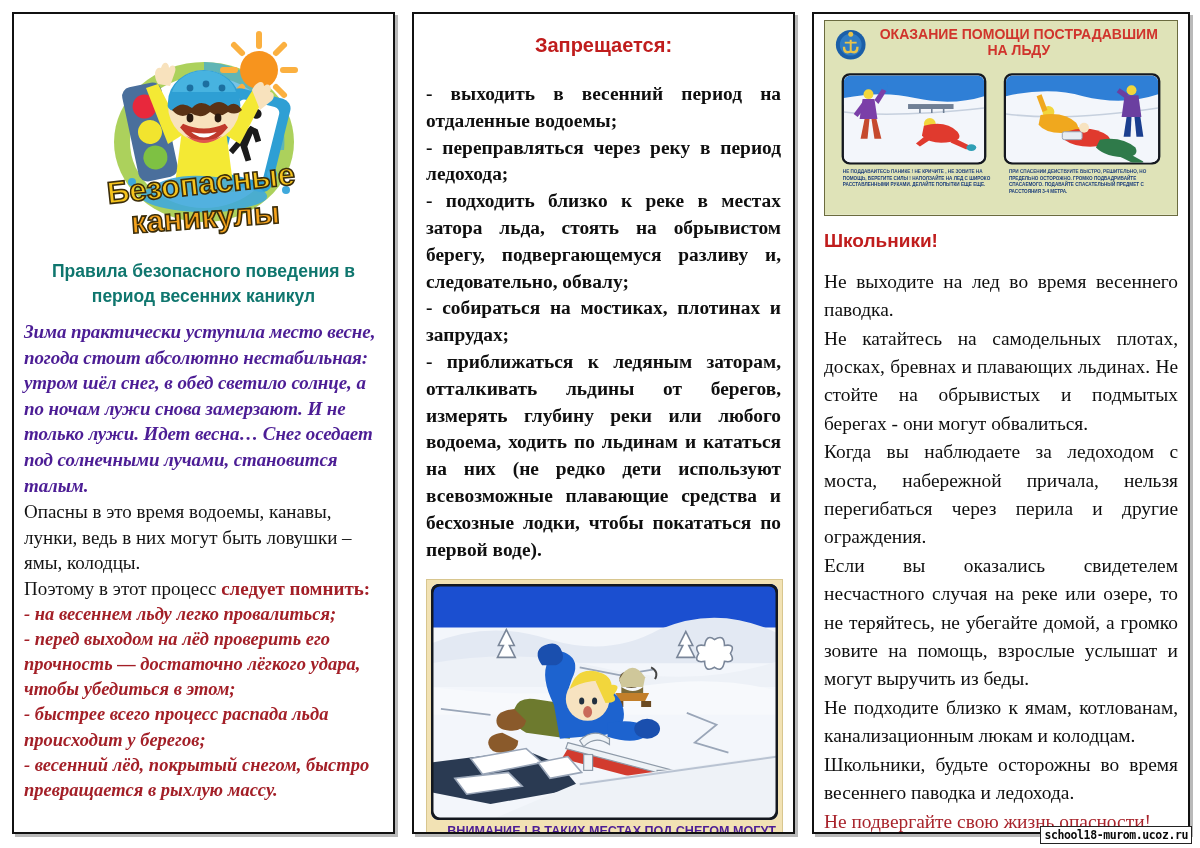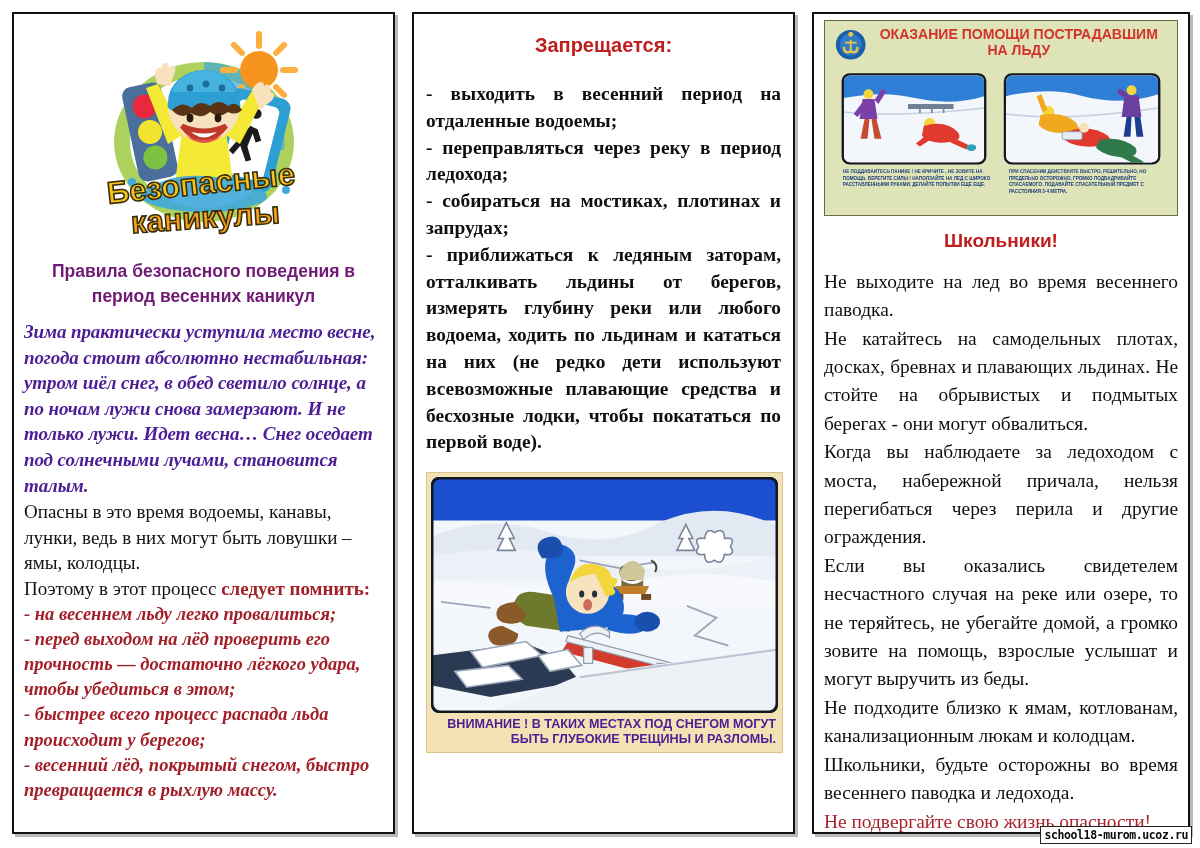--- a/index.html
+++ b/index.html
@@ -48,21 +48,21 @@
     width: 100%;
     height: 235px;
     position: relative;
     display: flex;
     align-items: center;
     justify-content: center;
   }
   .logo-svg { display:block; }
 
   .c1-title {
-    color: #701a75;
+    color: #0f766e;
     font-family: "Liberation Sans", sans-serif;
     font-weight: bold;
     font-size: 17.5px;
     line-height: 25px;
     text-align: center;
     margin: 4px 0 10px 0;
   }
   .c1-para-italic {
     font-style: italic;
     font-weight: bold;
@@ -148,21 +148,21 @@
     width: 100%;
     display: block;
     border: 1px solid #6b6b3f;
     box-sizing: border-box;
   }
   .c3-title {
     color: #c01d1d;
     font-family: "Liberation Sans", sans-serif;
     font-weight: bold;
     font-size: 19px;
-    text-align: center;
+    text-align: left;
     margin: 14px 0 16px 0;
   }
   .c3-para {
     font-size: 19.4px;
     line-height: 28.4px;
     color: #0f0f0f;
     margin: 0;
     text-align: justify;
     text-justify: inter-word;
   }
@@ -276,20 +276,21 @@
         <li>- весенний лёд, покрытый снегом, быстро превращается в рыхлую массу.</li>
       </ul>
     </div>
 
     <div class="panel panel-2">
       <div class="c2-title">Запрещается:</div>
 
       <ul class="c2-list">
         <li>- выходить в весенний период на отдаленные водоемы;</li>
         <li>- переправляться через реку в период ледохода;</li>
+        <li>- подходить близко к реке в местах затора льда, стоять на обрывистом берегу, подвергающемуся разливу и, следовательно, обвалу;</li>
         <li>- собираться на мостиках, плотинах и запрудах;</li>
         <li>- приближаться к ледяным заторам, отталкивать льдины от берегов, измерять глубину реки или любого водоема, ходить по льдинам и кататься на них (не редко дети используют всевозможные плавающие средства и бесхозные лодки, чтобы покататься по первой воде).</li>
       </ul>
 
       <div class="c2-figure">
         <svg class="pic" viewBox="0 0 350 238">
           <defs>
             <clipPath id="picclip">
                 <rect x="0" y="0" width="350" height="238" rx="8"></rect>
               </clipPath>

